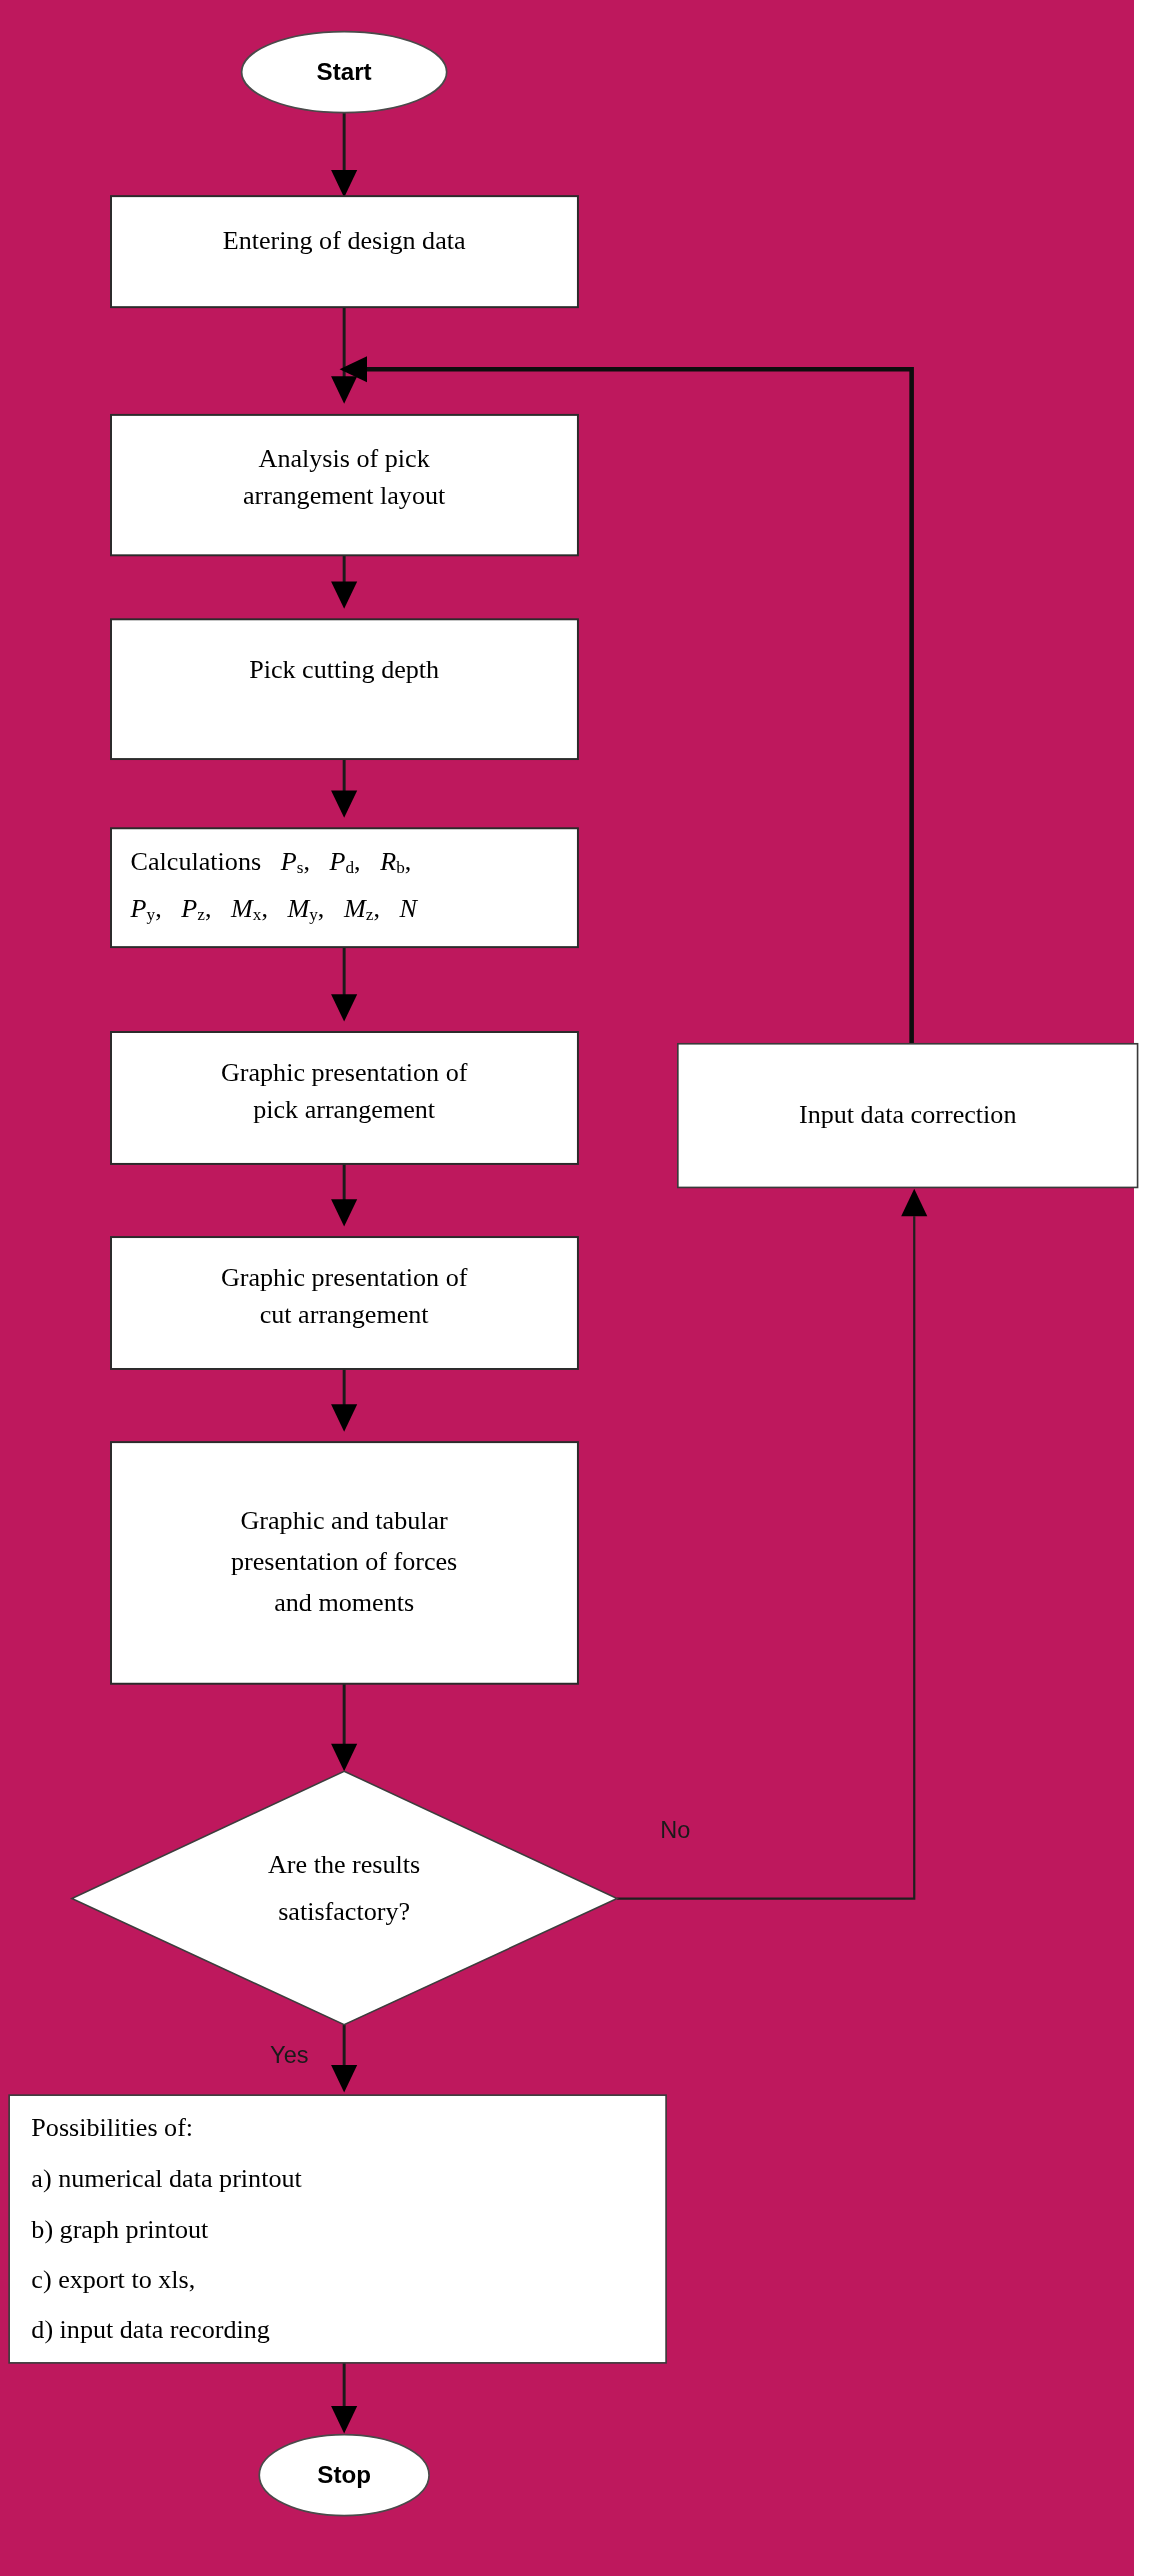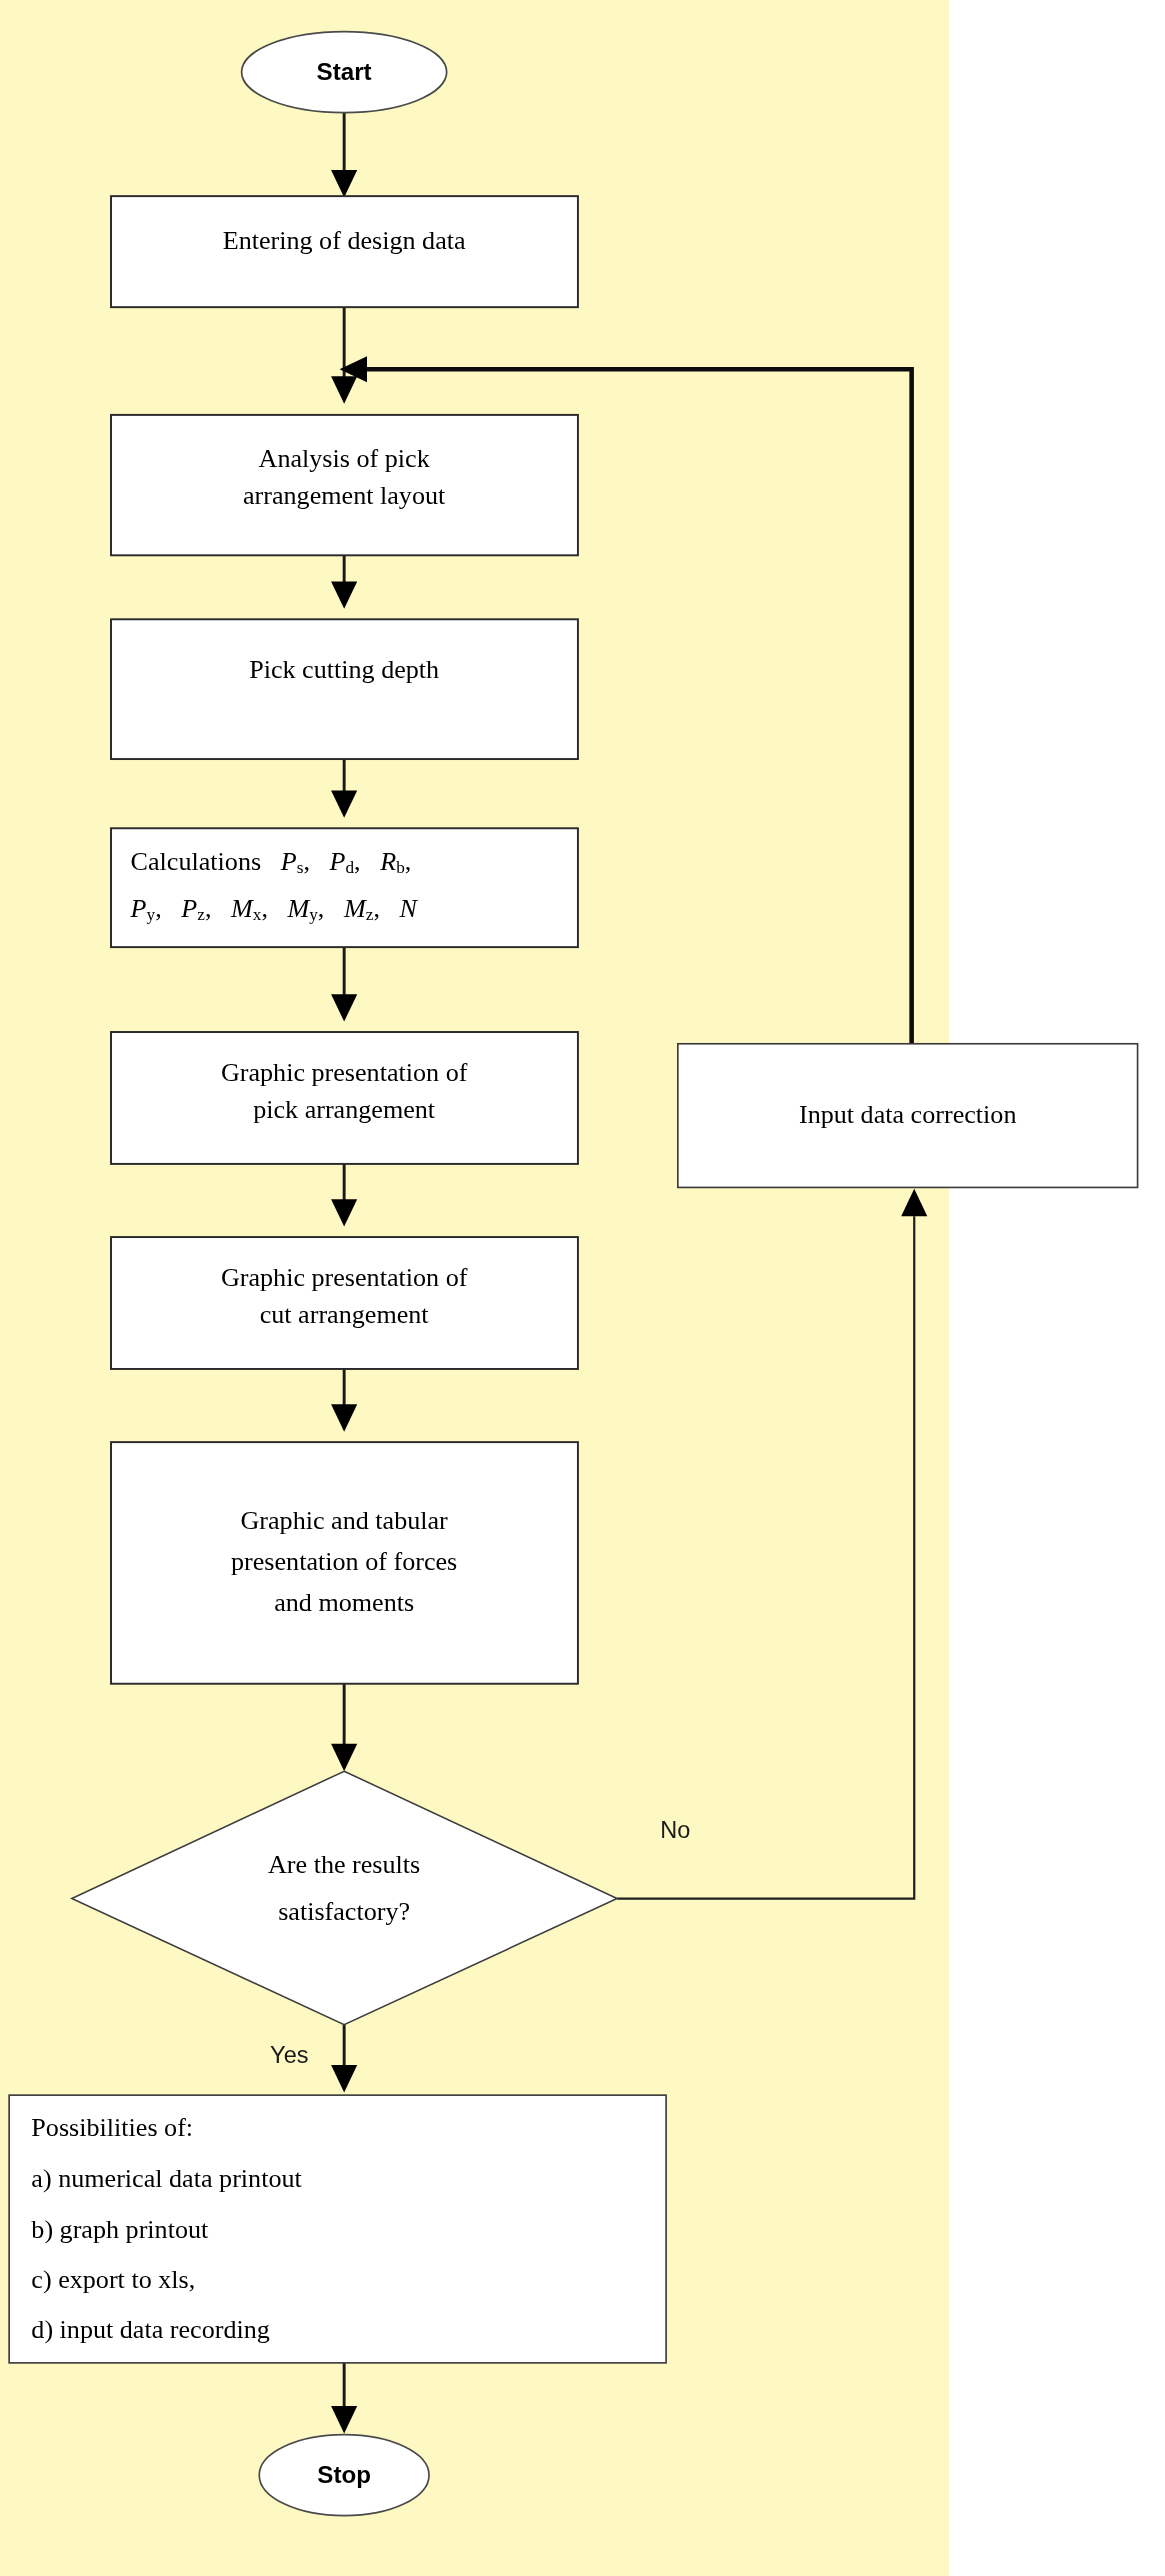--- a/index.html
+++ b/index.html
@@ -9,23 +9,23 @@
     background: #ffffff;
   }
   body {
     width: 1165px;
     height: 2576px;
     font-family: "Liberation Serif", "DejaVu Serif", serif;
     overflow: hidden;
   }
   #flowchart-root {
     position: relative;
-    width: 949px;
+    width: 1134px;
     height: 2576px;
-    background: #fef9c3;
+    background: #be185d;
   }
   svg.fc {
     position: absolute;
     left: 0;
     top: 0;
     width: 1165px;
     height: 2576px;
     display: block;
   }
   .node-shape {

